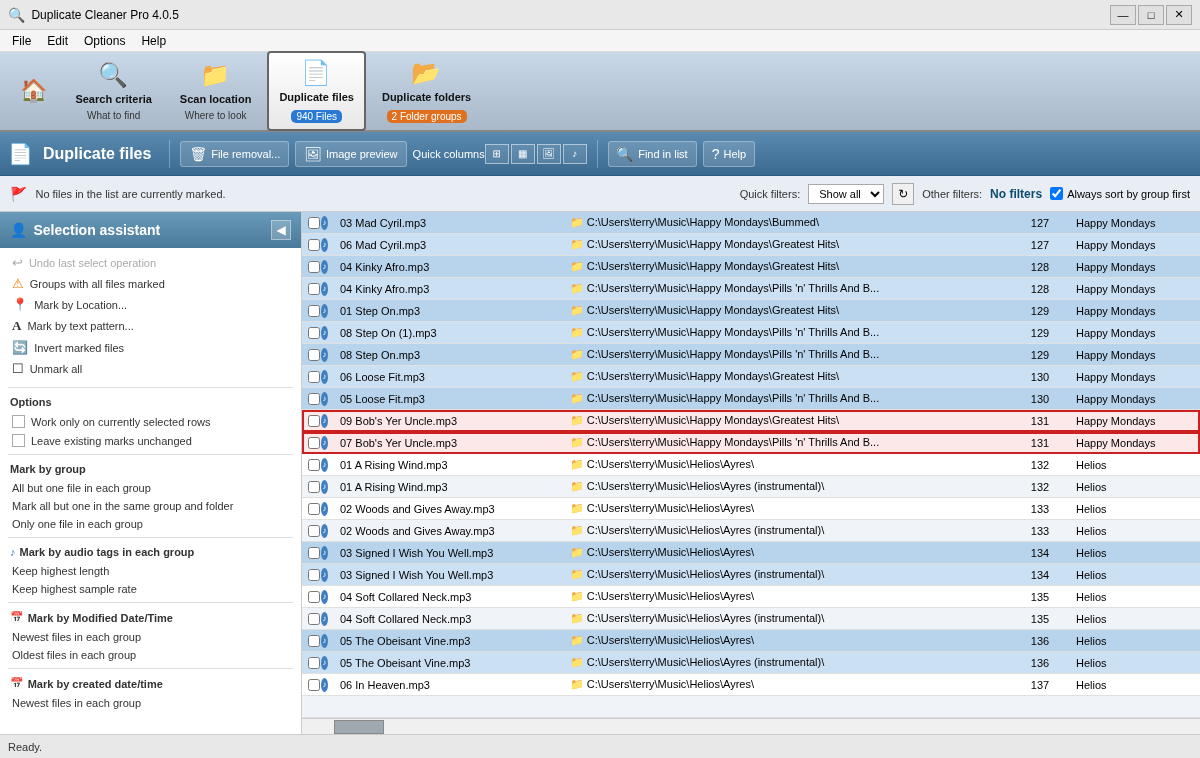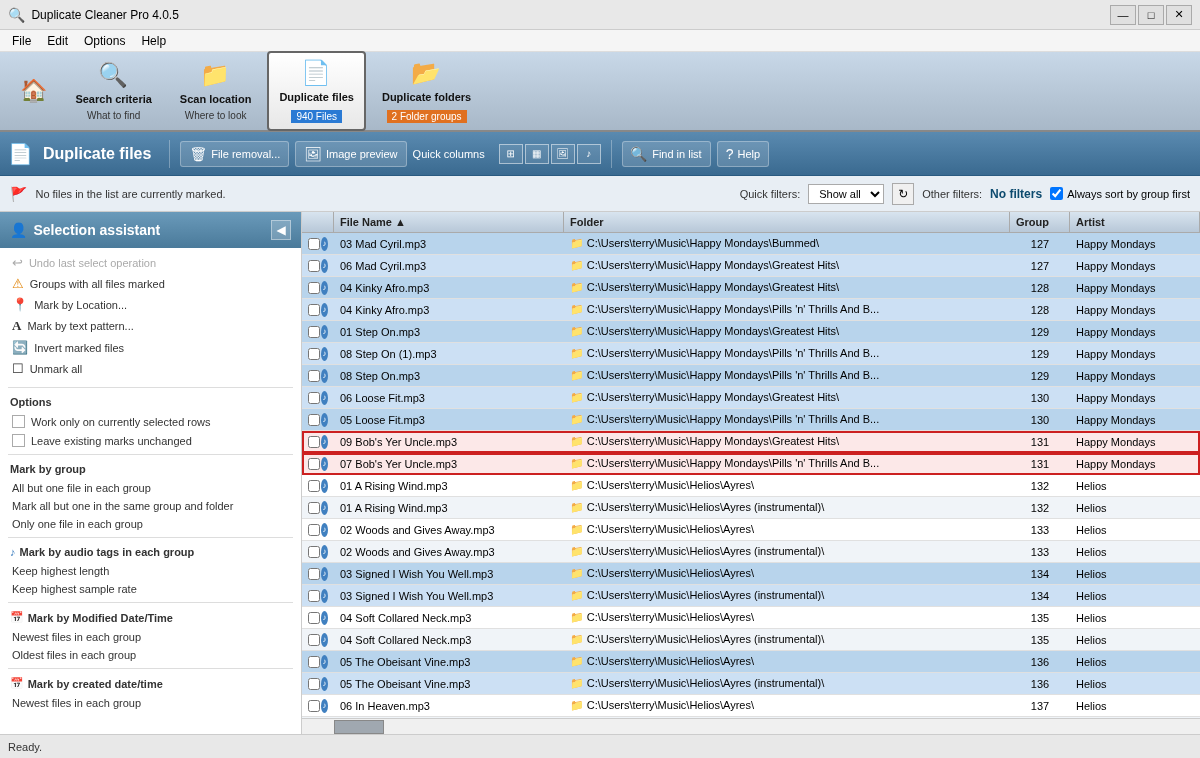--- a/index.html
+++ b/index.html
@@ -14,21 +14,21 @@
     
     #menubar { background: #f5f5f5; height: 22px; display: flex; align-items: center; padding: 0 4px; border-bottom: 1px solid #ddd; }
     .menu-item { padding: 2px 8px; cursor: pointer; font-size: 12px; }
 
     
     #toolbar { background: linear-gradient(to bottom, #c8d8e8, #a8b8c8); height: 80px; display: flex; align-items: center; padding: 4px 8px; gap: 4px; border-bottom: 2px solid #888; }
     .toolbar-btn { display: flex; flex-direction: column; align-items: center; justify-content: center; padding: 6px 10px; cursor: pointer; border: 2px solid transparent; border-radius: 4px; min-width: 70px; gap: 4px; }
     .toolbar-btn .btn-label { font-size: 11px; font-weight: bold; color: #111; text-align: center; line-height: 1.2; }
     .toolbar-btn .btn-sub { font-size: 10px; color: #333; }
     .toolbar-btn-active { background: rgba(255,255,255,0.5); border-color: #666 !important; }
-    .tab-badge { background: #2a7ad4; color: white; font-size: 10px; padding: 1px 5px; border-radius: 0; margin-top: 2px; }
+    .tab-badge { background: #2a7ad4; color: white; font-size: 10px; padding: 1px 5px; border-radius: 5px; margin-top: 2px; }
     .tab-badge-orange { background: #e07020; }
 
     
     #secondary-toolbar { background: linear-gradient(to bottom, #5a8ab0, #3a6a90); height: 44px; display: flex; align-items: center; padding: 0 8px; gap: 6px; color: white; border-bottom: 1px solid #2a5a80; }
     #secondary-toolbar .section-title { font-size: 16px; font-weight: bold; margin-right: 8px; }
     .sec-btn { display: flex; align-items: center; gap: 4px; padding: 4px 8px; background: rgba(255,255,255,0.15); border: 1px solid rgba(255,255,255,0.3); border-radius: 3px; cursor: pointer; color: white; font-size: 11px; }
     .sec-btn-icon { font-size: 14px; }
     .divider-v { width: 1px; height: 28px; background: rgba(255,255,255,0.3); margin: 0 4px; }
 
     
@@ -151,21 +151,21 @@
   <span class="section-title">Duplicate files</span>
   <div class="divider-v"></div>
   <button class="sec-btn">
     <span class="sec-btn-icon">🗑</span>
     <span>File removal...</span>
   </button>
   <button class="sec-btn">
     <span class="sec-btn-icon">🖼</span>
     <span>Image preview</span>
   </button>
-  <div style="display:flex; align-items:center; gap:14px;">
+  <div style="display:flex; align-items:center; gap:0;">
     <span style="font-size:11px; color:white;">Quick columns</span>
     <div class="col-icons-group">
       <div class="col-icon">⊞</div>
       <div class="col-icon">▦</div>
       <div class="col-icon">🖼</div>
       <div class="col-icon">♪</div>
     </div>
   </div>
   <div class="divider-v"></div>
   <button class="sec-btn">
@@ -293,27 +293,20 @@
     <div class="sidebar-group-title">
       <span>📅</span>
       <span>Mark by created date/time</span>
     </div>
     <div class="sidebar-item">
       <span>Newest files in each group</span>
     </div>
   </div>
 
   <div id="file-list-container">
-    <div id="file-list-header">
-      <div class="col-header col-check"></div>
-      <div class="col-header col-filename">File Name ▲</div>
-      <div class="col-header col-folder">Folder</div>
-      <div class="col-header col-group">Group</div>
-      <div class="col-header col-artist">Artist</div>
-    </div>
     <div id="file-list">
     <div class="file-row" style="background: rgb(184, 212, 236);">
       <div class="cell cell-check">
         <input type="checkbox" style="">
         <span style="width:14px;height:14px;background:#4080c0;border-radius:50%;display:inline-flex;align-items:center;justify-content:center;color:white;font-size:8px;">♪</span>
       </div>
       <div class="cell cell-filename">03 Mad Cyril.mp3</div>
       <div class="cell cell-folder">
         <span style="color:#e8a020;font-size:11px;margin-right:3px;">📁</span>C:\Users\terry\Music\Happy Mondays\Bummed\
       </div>

